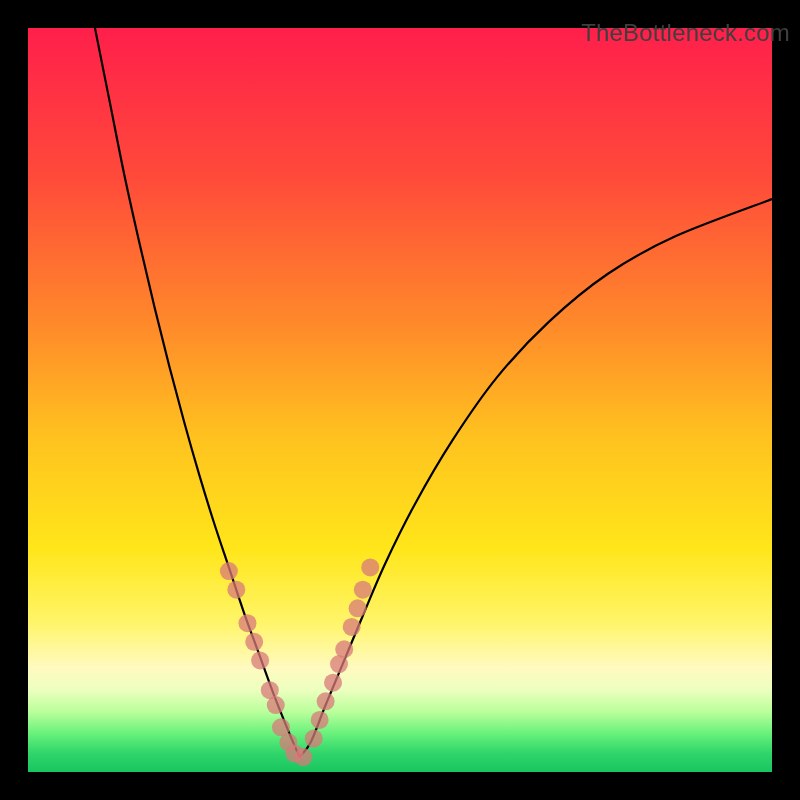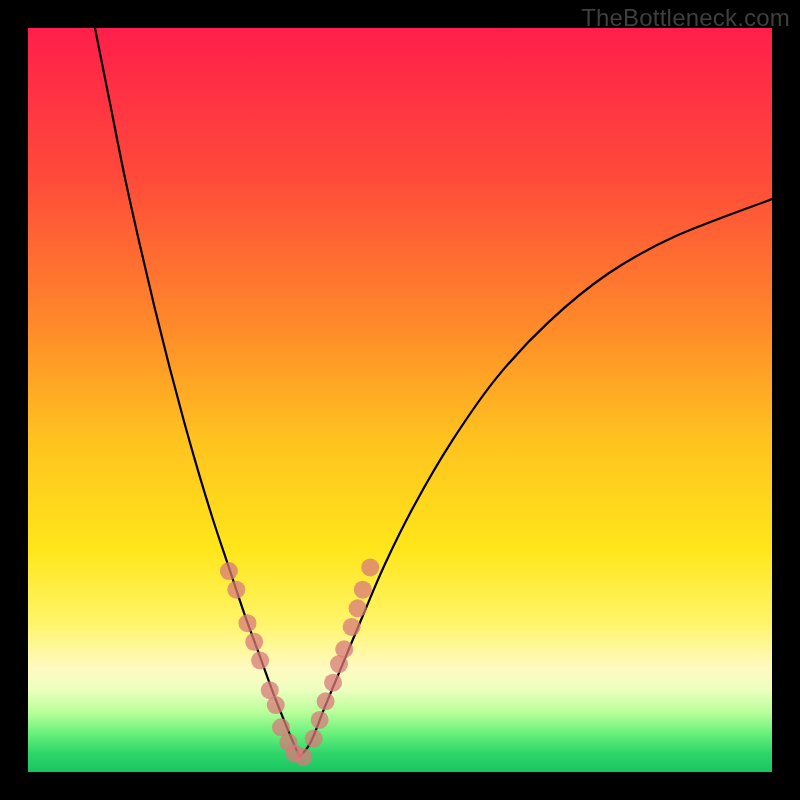--- a/index.html
+++ b/index.html
@@ -11,21 +11,21 @@
     font-family: Arial, Helvetica, sans-serif;
   }
   .outer {
     width: 800px;
     height: 800px;
     background: #000;
     position: relative;
   }
   .watermark {
     position: absolute;
-    top: 4px;
+    top: 19px;
     right: 10px;
     color: #3f3f3f;
     font-size: 24px;
     font-weight: 400;
     letter-spacing: 0.2px;
     z-index: 10;
   }
   .plot {
     position: absolute;
     left: 28px;

